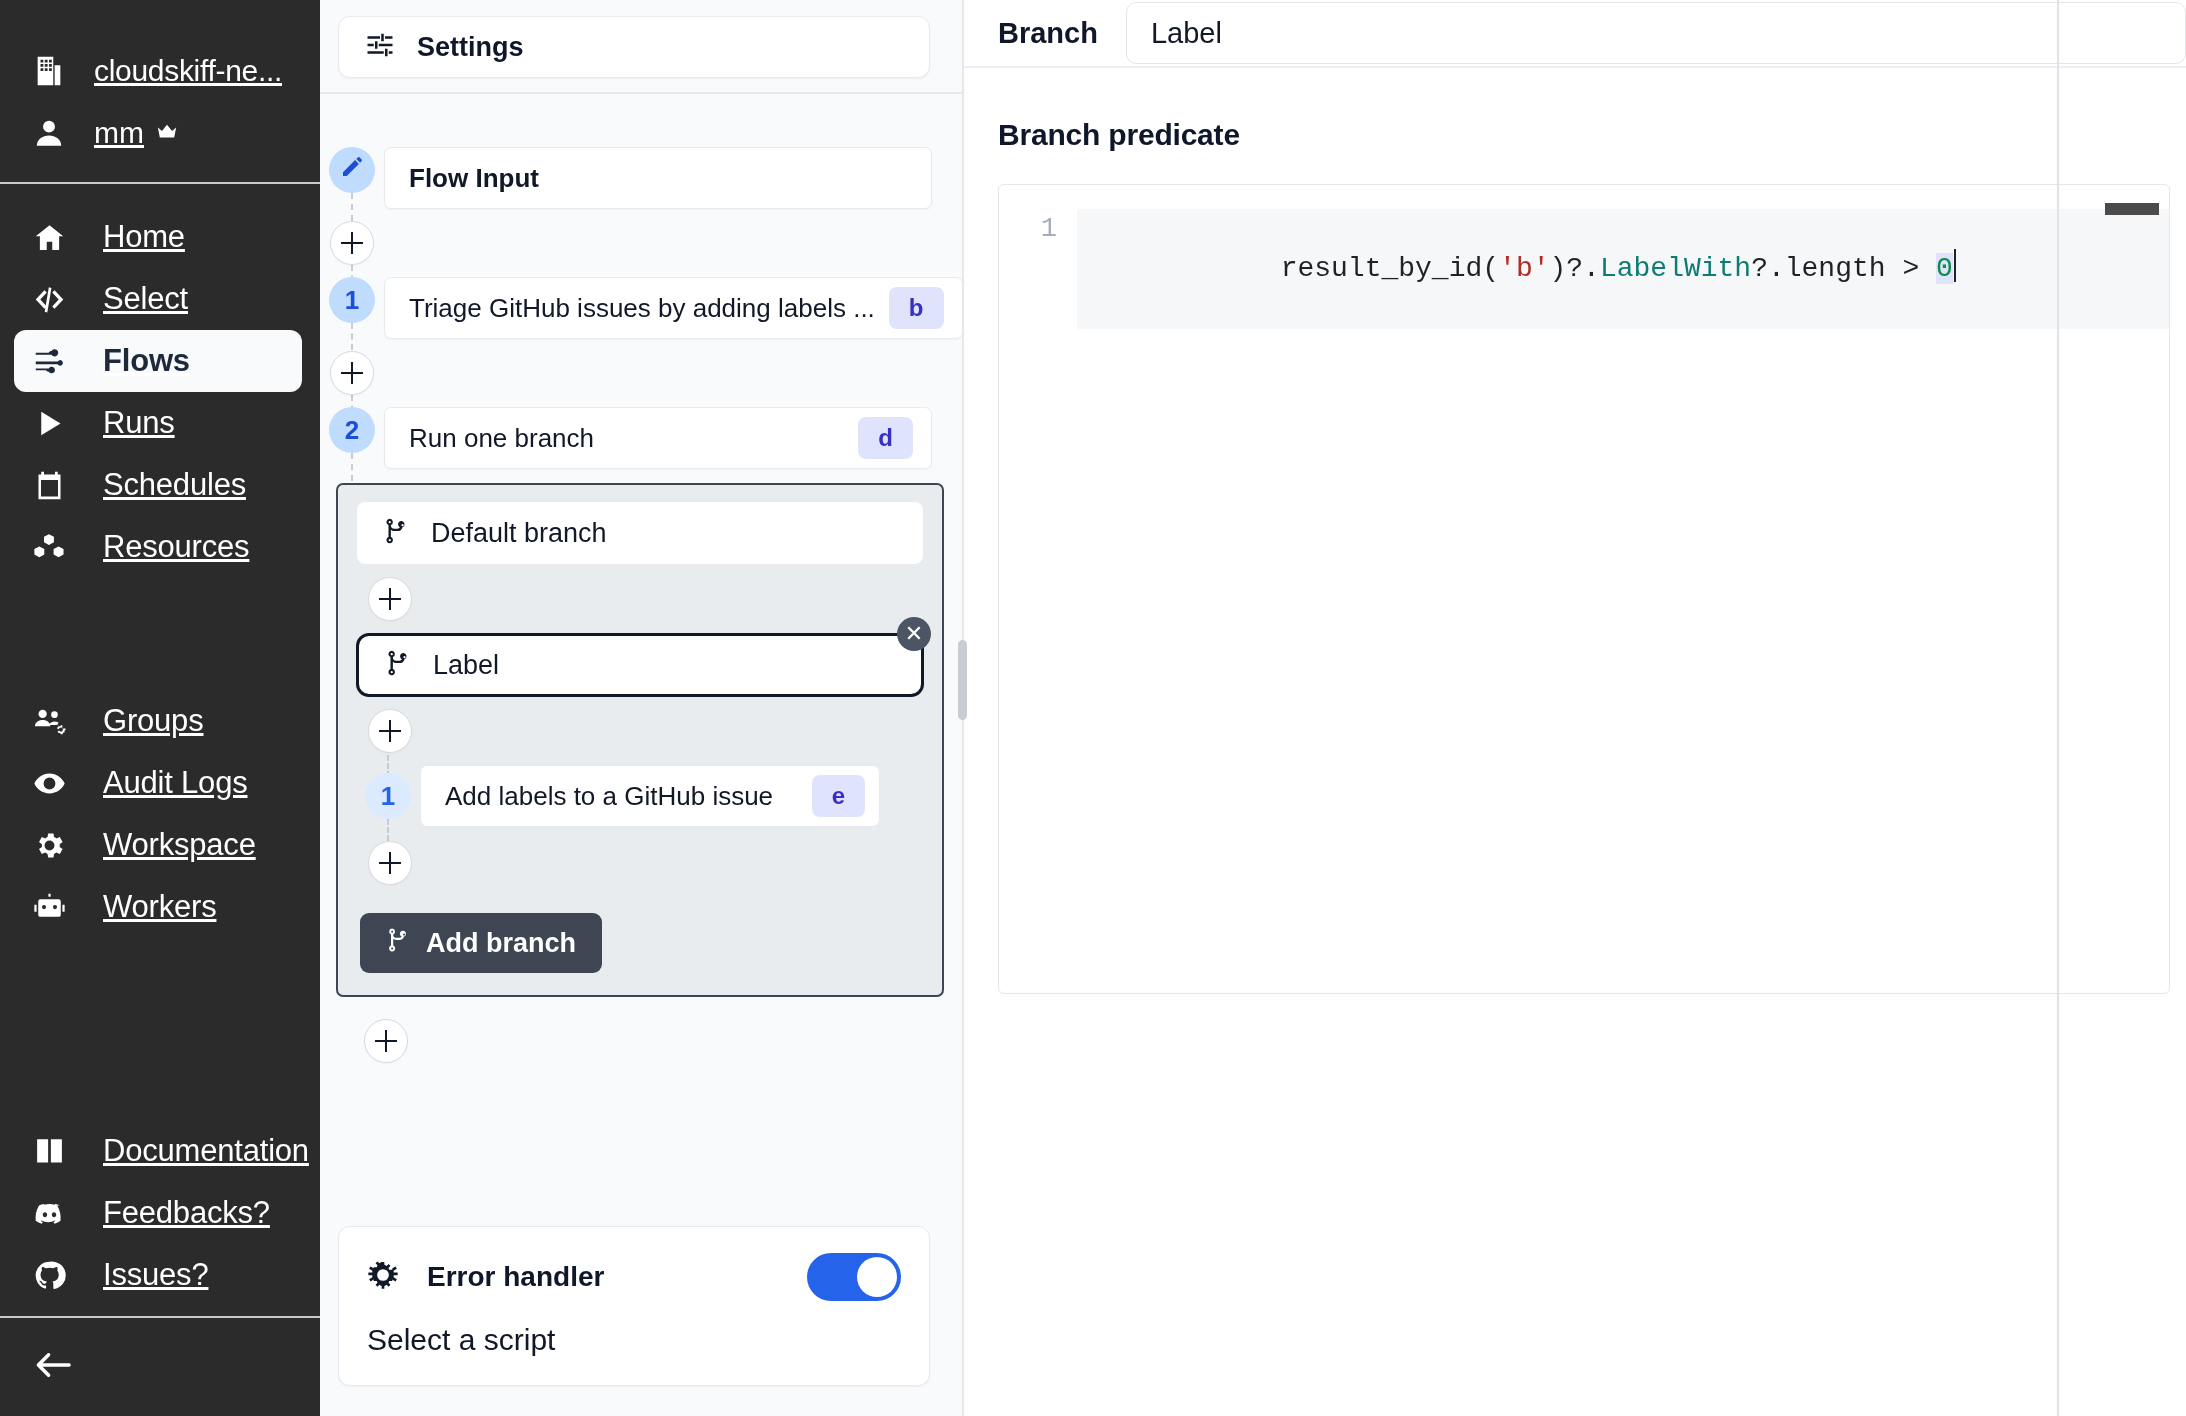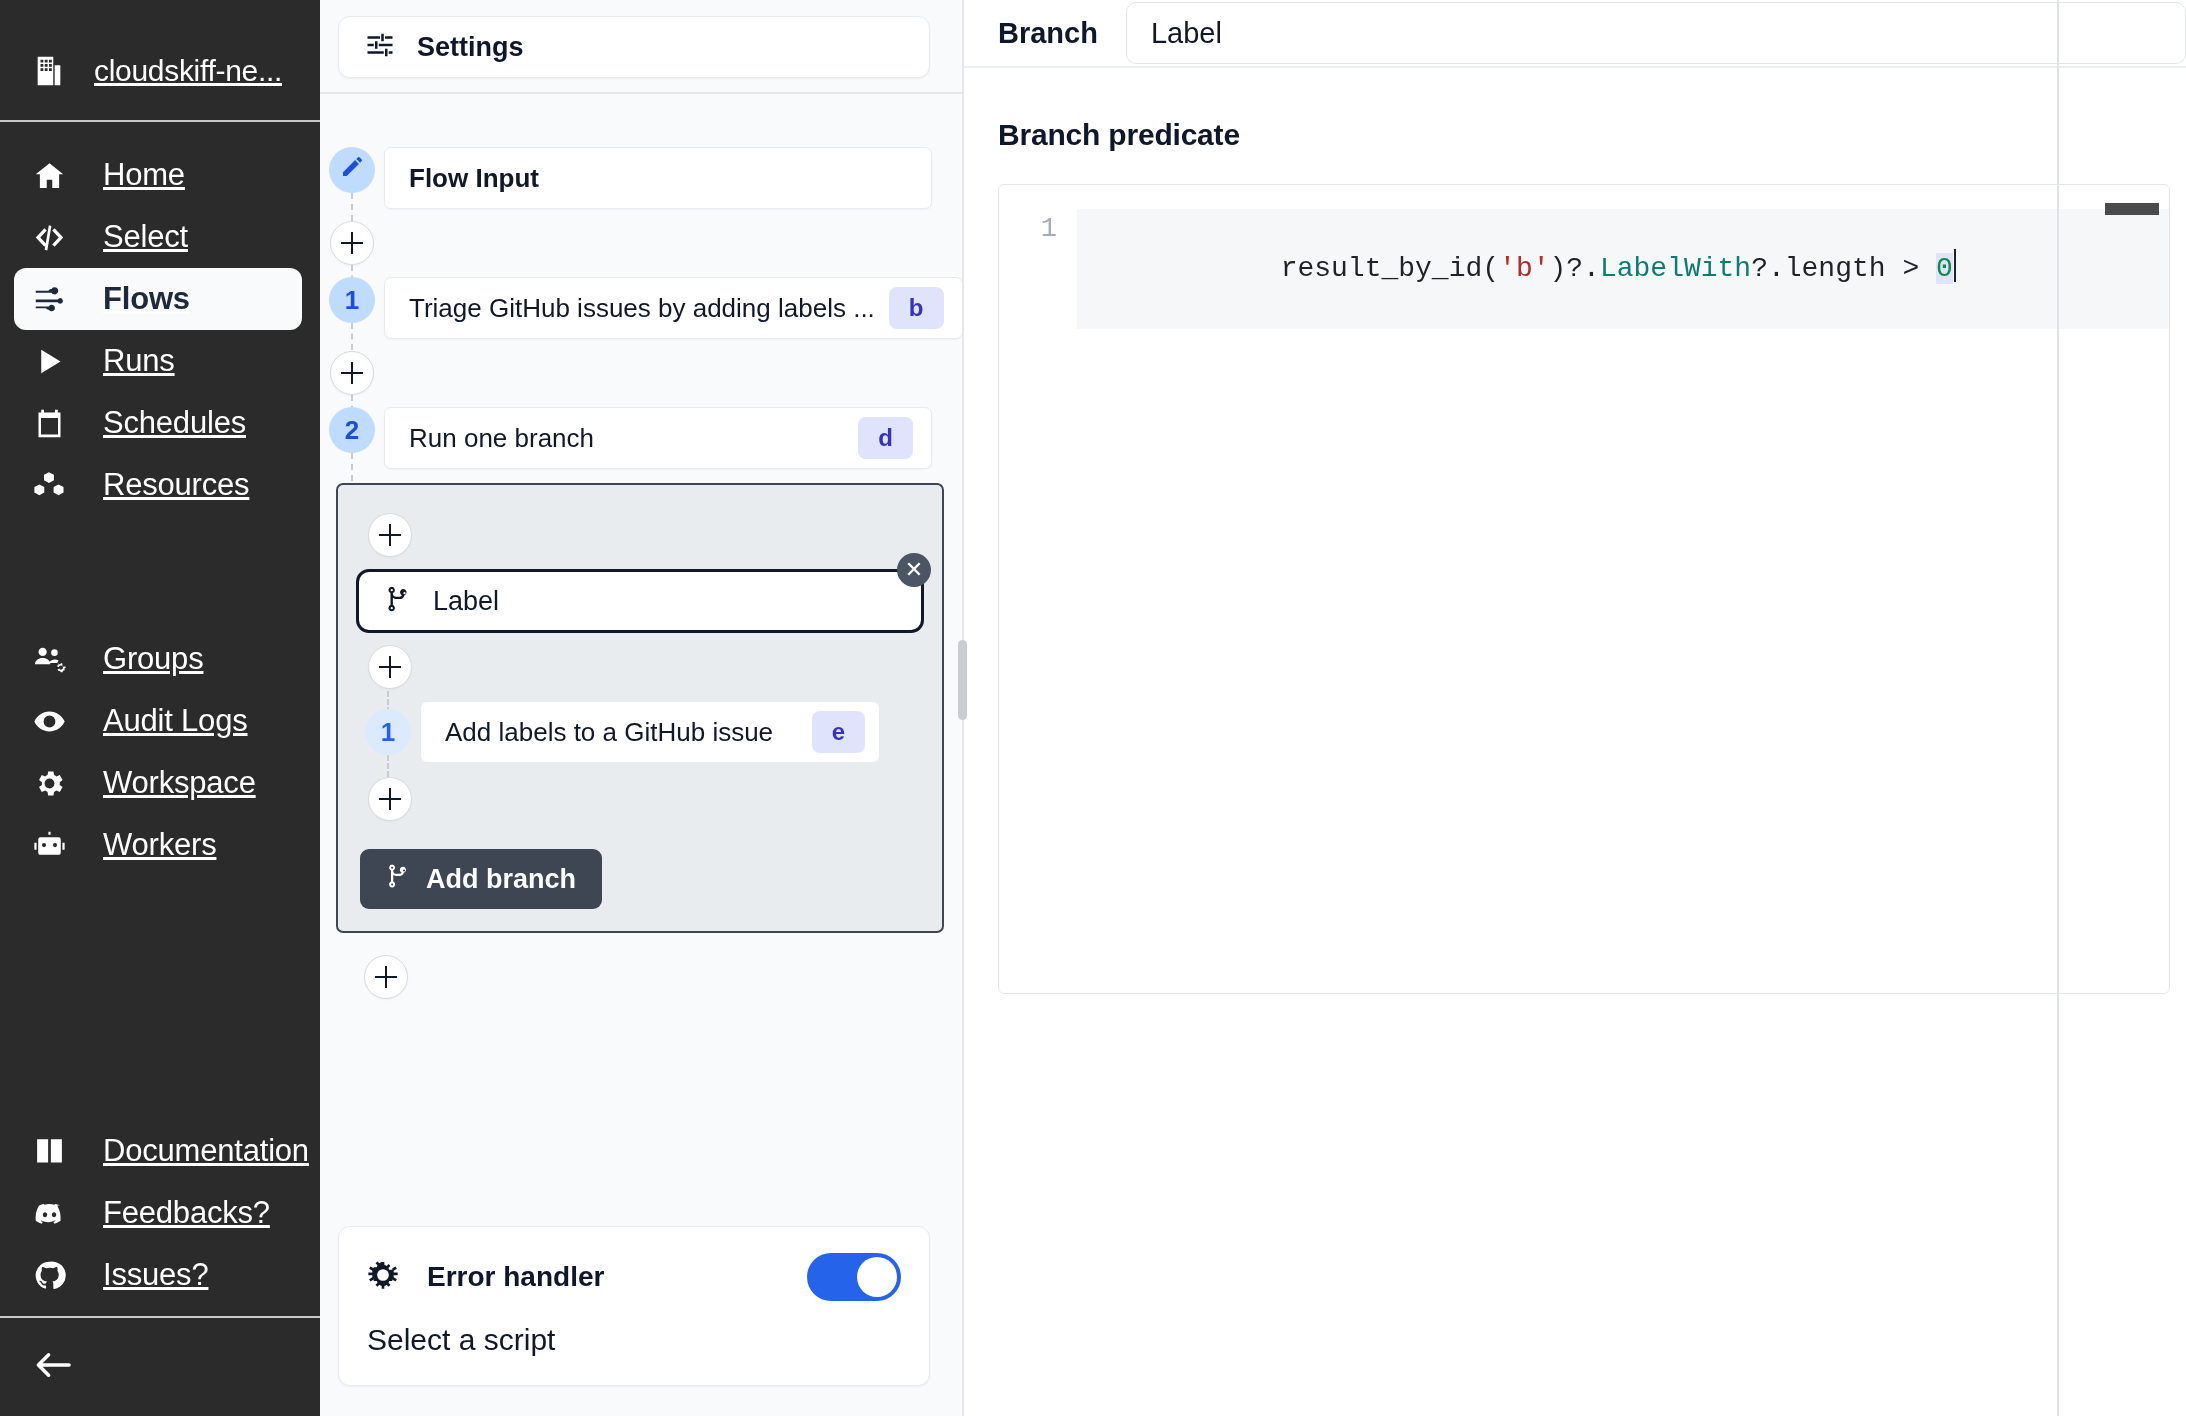--- a/index.html
+++ b/index.html
@@ -338,20 +338,36 @@
   <aside class="sidebar">
     <div class="sb-top">
       <div class="sb-row">
         <span class="ic">
           <svg viewBox="0 0 24 24">
               <path d="M4 2h11v20H4V2zm2 2v2h2V4H6zm3 0v2h2V4H9zm3 0v2h2V4h-2zM6 7v2h2V7H6zm3 0v2h2V7H9zm3 0v2h2V7h-2zM6 10v2h2v-2H6zm3 0v2h2v-2H9zm3 0v2h2v-2h-2zm-4 4h4v8H8v-8zM16 8h4v14h-4V8z"></path>
             </svg>
         </span>
         <span class="sb-ws-label">cloudskiff-ne...</span>
       </div>
+      <div class="sb-row">
+        <span class="ic">
+          <svg viewBox="0 0 24 24">
+              <circle cx="12" cy="7.5" r="4.2"></circle>
+              <path d="M3.4 21c0-4.4 3.9-7.3 8.6-7.3s8.6 2.9 8.6 7.3H3.4z"></path>
+            </svg>
+        </span>
+        <span class="sb-user-label">
+          <span>mm</span>
+          <span class="sb-crown">
+            <svg viewBox="0 0 24 24">
+                <path d="M2 7l4.5 4L12 4l5.5 7L22 7l-2.2 11H4.2L2 7z"></path>
+              </svg>
+          </span>
+        </span>
+      </div>
     </div>
     <div class="sb-divider"></div>
 
     <nav class="sb-nav">
       <div class="nav-item">
         <span class="nic">
           <svg viewBox="0 0 24 24">
               <path d="M12 3L2 11h3v10h5v-6h4v6h5V11h3L12 3z"></path>
             </svg>
         </span>
@@ -539,20 +555,28 @@
           <div class="dash" style="top:46px;height:28px;"></div>
           <div class="bullet blue">2</div>
         </div>
         <div class="step-card">
           <span class="step-text">Run one branch</span>
           <span class="badge">d</span>
         </div>
       </div>
 
       <div class="branch-box">
+        <div class="bnode">
+          <span class="gitbr-wrap">
+            <svg class="gitbr" viewBox="0 0 20 24">
+                <path d="M5 2.2a2.6 2.6 0 00-1 5v9.6a2.6 2.6 0 101.9 0V11c.7.6 1.7 1 2.8 1h2.6a4 4 0 003.8-2.9 2.6 2.6 0 10-2-.1 2 2 0 01-1.8 1.1H8.7A2.8 2.8 0 015.9 7.2a2.6 2.6 0 00-.9-5zm0 1.8a.9.9 0 110 1.8.9.9 0 010-1.8zm10.2 2.4a.9.9 0 110 1.8.9.9 0 010-1.8zM5 18.4a.9.9 0 110 1.8.9.9 0 010-1.8z"></path>
+              </svg>
+          </span>
+          <span class="btext">Default branch</span>
+        </div>
 
         <div class="branch-plus-row">
           <div class="plusbtn"></div>
         </div>
 
         <div class="bnode selected">
           <span class="gitbr-wrap">
             <svg class="gitbr" viewBox="0 0 20 24">
                 <path d="M5 2.2a2.6 2.6 0 00-1 5v9.6a2.6 2.6 0 101.9 0V11c.7.6 1.7 1 2.8 1h2.6a4 4 0 003.8-2.9 2.6 2.6 0 10-2-.1 2 2 0 01-1.8 1.1H8.7A2.8 2.8 0 015.9 7.2a2.6 2.6 0 00-.9-5zm0 1.8a.9.9 0 110 1.8.9.9 0 010-1.8zm10.2 2.4a.9.9 0 110 1.8.9.9 0 010-1.8zM5 18.4a.9.9 0 110 1.8.9.9 0 010-1.8z"></path>
               </svg>

